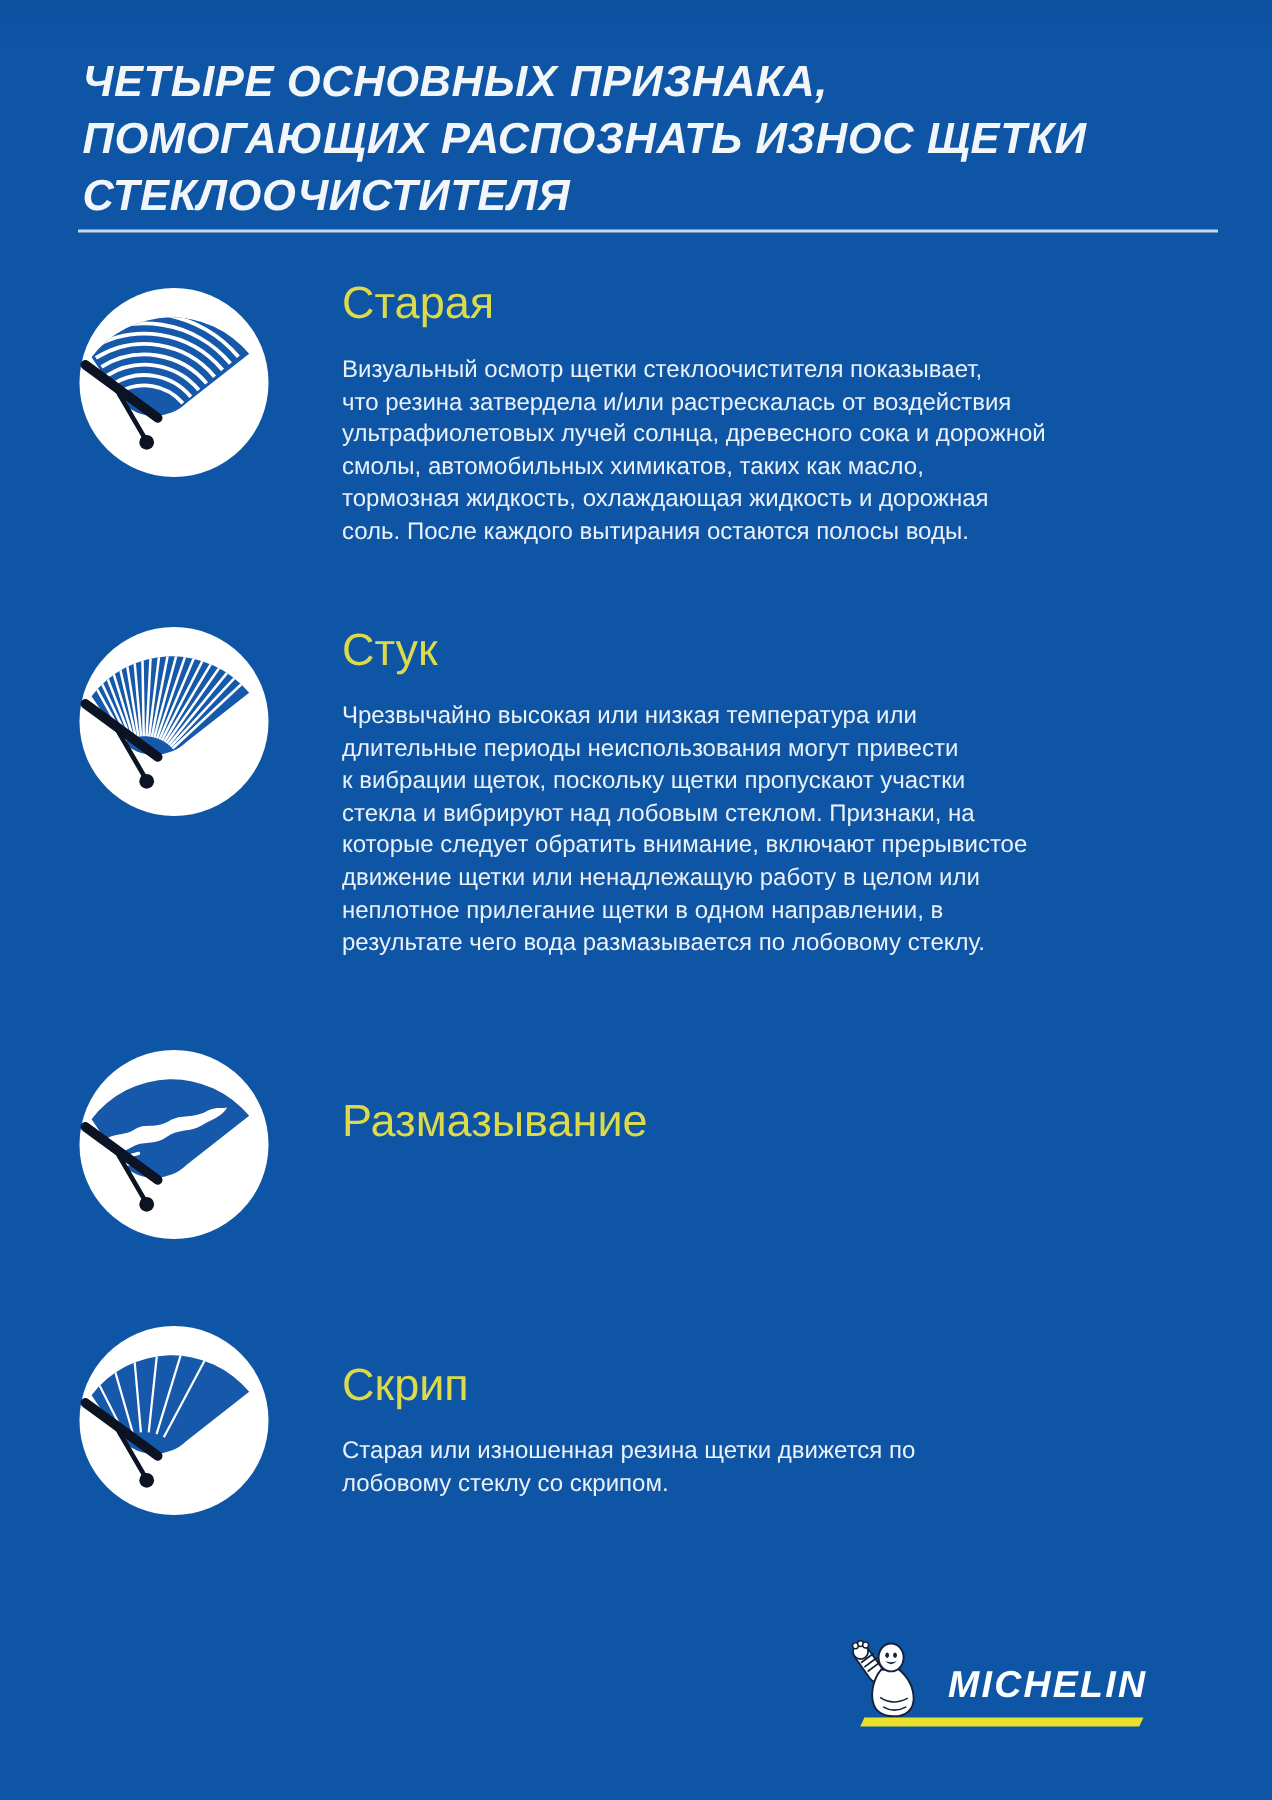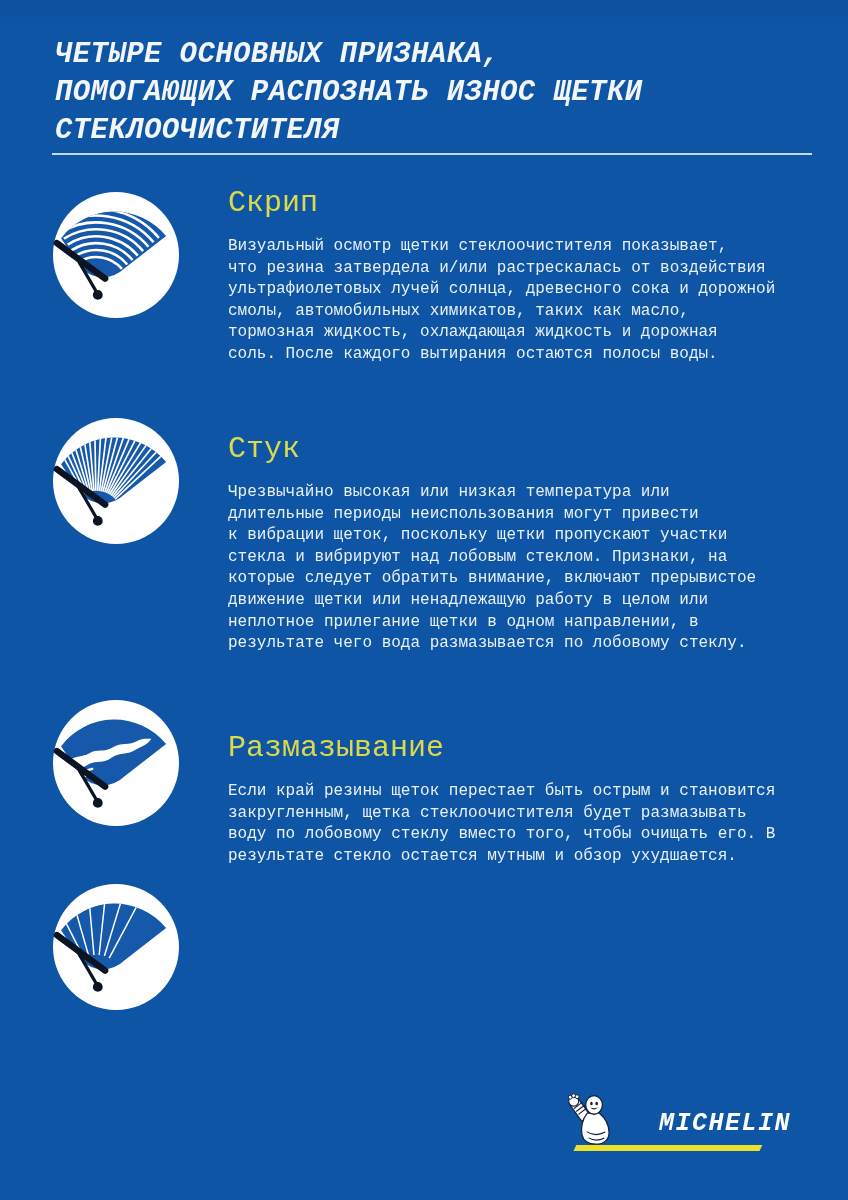--- a/index.html
+++ b/index.html
@@ -3,21 +3,21 @@
 <meta charset="utf-8">
 <style>
   html,body{margin:0;padding:0;}
   body{
     width:848px;height:1200px;
     background:#0e55a5;
     font-family:"Liberation Sans","DejaVu Sans",sans-serif;
     overflow:hidden;
     position:relative;
   }
-  .poster{position:absolute;inset:0;width:848px;height:1168px;background:linear-gradient(180deg,#0d51a0 0,#0e55a5 30px,#0e55a5 100%);font-family:Liberation Mono, monospace;}
+  .poster{position:absolute;inset:0;width:848px;height:1168px;background:linear-gradient(180deg,#0d51a0 0,#0e55a5 30px,#0e55a5 100%);}
 
   .title{
     position:absolute;left:55px;top:36px;width:760px;
     margin:0;
     font-size:29px;line-height:38px;
     font-weight:bold;font-style:italic;
     letter-spacing:0.4px;
     color:#f3f6f9;
     text-transform:uppercase;
     white-space:pre-line;
@@ -25,42 +25,41 @@
   .title-divider{
     position:absolute;left:52px;top:153px;width:760px;height:2px;
     background:#cfe0ee;opacity:.95;
   }
 
   .badge{position:absolute;left:52px;width:128px;height:128px;}
   .badge svg{display:block;width:128px;height:128px;}
   .badge-1{top:191px}.badge-2{top:417px}.badge-3{top:699px}.badge-4{top:883px}
 
   .content{position:absolute;left:228px;width:600px;}
-  .content-1{top:185px}.content-2{top:431px}.content-3{top:730px}.content-4{top:906px}
+  .content-1{top:185px}.content-2{top:416px}.content-3{top:730px}.content-4{top:906px}
 
   .section-heading{
     margin:0;
     font-size:30px;line-height:36px;font-weight:400;
     color:#dcd94b;
   }
   .section-body{
     margin:15px 0 0 0;
     font-size:16px;line-height:21.6px;
     color:#eaf1f9;
     white-space:pre-line;
   }
 
   .brand{position:absolute;left:558px;top:1086px;width:260px;height:72px;}
   .brand .bib{position:absolute;left:6px;top:6px;width:64px;height:54px;}
   .brand .wordmark{
     position:absolute;left:74px;top:23px;
     font-size:25px;font-weight:bold;font-style:italic;
     letter-spacing:1.5px;color:#fdfefe;
     white-space:nowrap;
-    margin-left:27px;
   }
   .brand .bar{
     position:absolute;left:17px;top:59px;width:186px;height:5.5px;
     background:#e9e12c;transform:skewX(-25deg);
   }
 </style>
 </head>
 <body>
 
 <div class="poster">
@@ -88,21 +87,21 @@
         <path d="M8.4,42.5 A69,69 0 0 1 97.9,56.6"></path>
         <path d="M4.7,36.5 A76,76 0 0 1 103.2,52.1"></path>
         <path d="M1.0,30.6 A83,83 0 0 1 108.6,47.6"></path>
       </g>
       <line x1="5" y1="53" x2="54" y2="89" stroke="#0c1322" stroke-width="6.5" stroke-linecap="round"></line>
       <line x1="28" y1="73" x2="46" y2="104" stroke="#0c1322" stroke-width="3.2" stroke-linecap="round"></line>
       <circle cx="46.5" cy="105.5" r="5" fill="#0c1322"></circle>
     </svg>
   </div>
   <div class="content content-1">
-    <h2 class="section-heading">Скрип</h2>
+    <h2 class="section-heading">Старая</h2>
     <p class="section-body">Визуальный осмотр щетки стеклоочистителя показывает,
 что резина затвердела и/или растрескалась от воздействия
 ультрафиолетовых лучей солнца, древесного сока и дорожной
 смолы, автомобильных химикатов, таких как масло,
 тормозная жидкость, охлаждающая жидкость и дорожная
 соль. После каждого вытирания остаются полосы воды.</p>
   </div>
 
   <div class="badge badge-2">
     <svg viewBox="0 0 130 130">
@@ -166,24 +165,20 @@
         <line x1="30" y1="74" x2="41" y2="71" stroke="#ffffff" stroke-width="2.2" stroke-linecap="round"></line>
         <line x1="27" y1="80" x2="35" y2="78" stroke="#ffffff" stroke-width="2" stroke-linecap="round"></line>
       </g>
       <line x1="5" y1="53" x2="54" y2="89" stroke="#0c1322" stroke-width="6.5" stroke-linecap="round"></line>
       <line x1="28" y1="73" x2="46" y2="104" stroke="#0c1322" stroke-width="3.2" stroke-linecap="round"></line>
       <circle cx="46.5" cy="105.5" r="5" fill="#0c1322"></circle>
     </svg>
   </div>
   <div class="content content-3">
     <h2 class="section-heading">Размазывание</h2>
-    <p class="section-body">Если край резины щеток перестает быть острым и становится
-закругленным, щетка стеклоочистителя будет размазывать
-воду по лобовому стеклу вместо того, чтобы очищать его. В
-результате стекло остается мутным и обзор ухудшается.</p>
   </div>
 
   <div class="badge badge-4">
     <svg viewBox="0 0 130 130">
       <defs>
           <clipPath id="fan4">
             <path d="M9.2,47.9 A68,68 0 0 1 115.9,45.6 L73.4,78.8 A31,31 0 0 1 29.9,78.6 Z"></path>
           </clipPath>
         </defs>
       <circle cx="65" cy="65" r="64" fill="#ffffff"></circle>
@@ -194,20 +189,25 @@
         <line x1="42.6" y1="73.1" x2="37.3" y2="13.4"></line>
         <line x1="47.9" y1="73.1" x2="54.2" y2="13.5"></line>
         <line x1="53.2" y1="74.2" x2="70.7" y2="16.9"></line>
         <line x1="58.1" y1="76.3" x2="86.3" y2="23.3"></line>
       </g>
       <line x1="5" y1="53" x2="54" y2="89" stroke="#0c1322" stroke-width="6.5" stroke-linecap="round"></line>
       <line x1="28" y1="73" x2="46" y2="104" stroke="#0c1322" stroke-width="3.2" stroke-linecap="round"></line>
       <circle cx="46.5" cy="105.5" r="5" fill="#0c1322"></circle>
     </svg>
   </div>
+  <div class="content content-4">
+    <h2 class="section-heading">Скрип</h2>
+    <p class="section-body">Старая или изношенная резина щетки движется по
+лобовому стеклу со скрипом.</p>
+  </div>
 
   <div class="brand">
     <svg class="bib" viewBox="0 0 66 54">
 
       <line x1="11" y1="10" x2="21" y2="24" stroke="#14213a" stroke-width="12" stroke-linecap="round"></line>
       <line x1="11" y1="10" x2="21" y2="24" stroke="#ffffff" stroke-width="9.5" stroke-linecap="round"></line>
       <line x1="10.3" y1="16.2" x2="19.1" y2="9.6" stroke="#14213a" stroke-width="1.2"></line>
       <line x1="12.6" y1="19.2" x2="21.4" y2="12.6" stroke="#14213a" stroke-width="1.2"></line>
       <line x1="14.9" y1="22.2" x2="23.7" y2="15.6" stroke="#14213a" stroke-width="1.2"></line>
 

